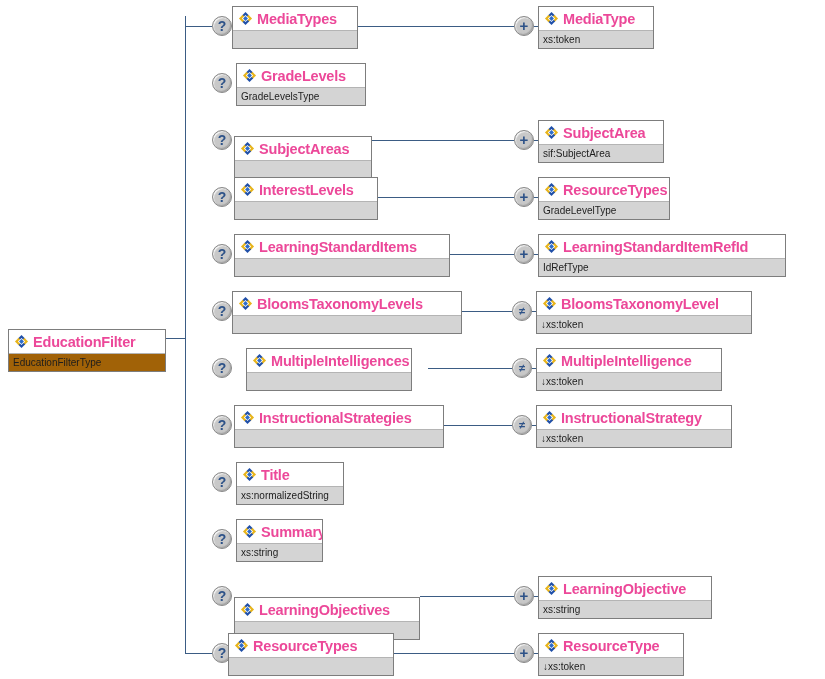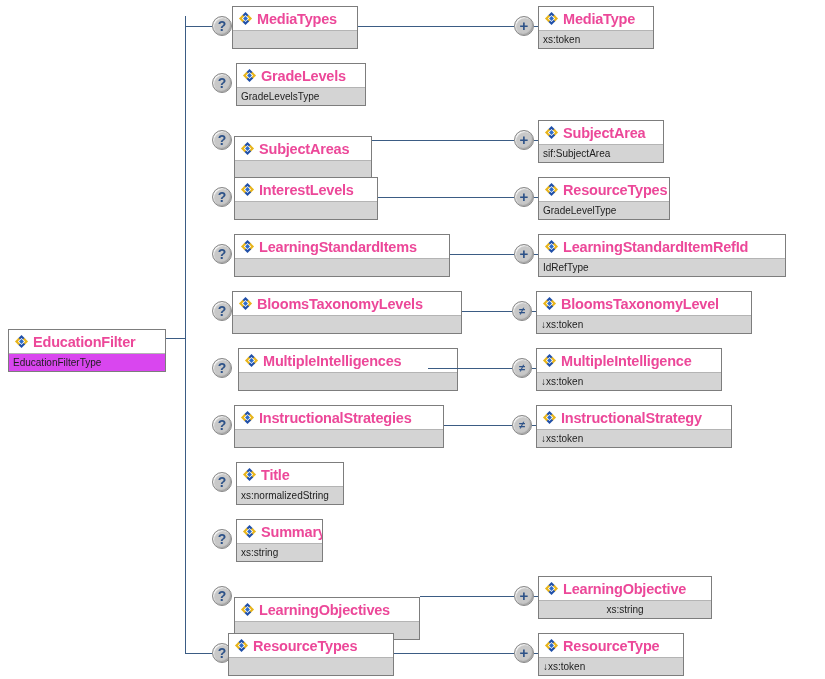--- a/index.html
+++ b/index.html
@@ -76,21 +76,21 @@
     background: #d4d4d4;
     border-top: 1px solid #b4b4b4;
     padding: 0 4px;
     font-size: 10px;
     color: #1d1d1d;
     line-height: 17px;
     white-space: nowrap;
     font-family: "Liberation Sans", sans-serif;
   }
   .node.root .title { background: #ffffff; }
-  .node.root .typerow { background: #d946ef; }
+  .node.root .typerow { background: #a16207; }
 
   
   .elem-icon {
     width: 15px;
     height: 15px;
     margin-right: 4px;
     flex: 0 0 15px;
     display: block;
   }
 </style>
@@ -284,21 +284,21 @@
           <polygon points="8,15 4,11 8,8 12,11" fill="#1f4fa8"></polygon>
           <polygon points="1,8 5,4 8,8 5,12" fill="#e8b51c"></polygon>
           <polygon points="8,4.2 11.8,8 8,11.8 4.2,8" fill="#ffffff"></polygon>
           <polygon points="8,5.4 10.6,8 8,10.6 5.4,8" fill="#2e6cc9"></polygon>
         </svg>
         <span class="label">BloomsTaxonomyLevel</span>
       </div>
       <div class="typerow">↓xs:token</div>
     </div>
     <div class="circle qmark" style="left: 212px; top: 358px;">?</div>
-    <div class="node" style="left: 238px; top: 348px; width: 220px;">
+    <div class="node" style="left: 246px; top: 348px; width: 166px;">
       <div class="title">
         <svg class="elem-icon" viewBox="0 0 16 16">
           <polygon points="8,1 12,5 8,8 4,5" fill="#1f4fa8"></polygon>
           <polygon points="15,8 11,12 8,8 11,4" fill="#e8b51c"></polygon>
           <polygon points="8,15 4,11 8,8 12,11" fill="#1f4fa8"></polygon>
           <polygon points="1,8 5,4 8,8 5,12" fill="#e8b51c"></polygon>
           <polygon points="8,4.2 11.8,8 8,11.8 4.2,8" fill="#ffffff"></polygon>
           <polygon points="8,5.4 10.6,8 8,10.6 5.4,8" fill="#2e6cc9"></polygon>
         </svg>
         <span class="label">MultipleIntelligences</span>
@@ -395,21 +395,21 @@
           <polygon points="8,4.2 11.8,8 8,11.8 4.2,8" fill="#ffffff"></polygon>
           <polygon points="8,5.4 10.6,8 8,10.6 5.4,8" fill="#2e6cc9"></polygon>
         </svg>
         <span class="label">LearningObjectives</span>
       </div>
       <div class="typerow"></div>
     </div>
     <div class="line h" style="left: 420px; top: 596px; width: 94px;"></div>
     <div class="circle plus" style="left: 514px; top: 586px;">+</div>
     <div class="line h" style="left: 534px; top: 596px; width: 4px;"></div>
-    <div class="node" style="left: 538px; top: 576px; width: 174px; text-align: center;">
+    <div class="node" style="left: 538px; top: 576px; width: 174px;">
       <div class="title">
         <svg class="elem-icon" viewBox="0 0 16 16">
           <polygon points="8,1 12,5 8,8 4,5" fill="#1f4fa8"></polygon>
           <polygon points="15,8 11,12 8,8 11,4" fill="#e8b51c"></polygon>
           <polygon points="8,15 4,11 8,8 12,11" fill="#1f4fa8"></polygon>
           <polygon points="1,8 5,4 8,8 5,12" fill="#e8b51c"></polygon>
           <polygon points="8,4.2 11.8,8 8,11.8 4.2,8" fill="#ffffff"></polygon>
           <polygon points="8,5.4 10.6,8 8,10.6 5.4,8" fill="#2e6cc9"></polygon>
         </svg>
         <span class="label">LearningObjective</span>

